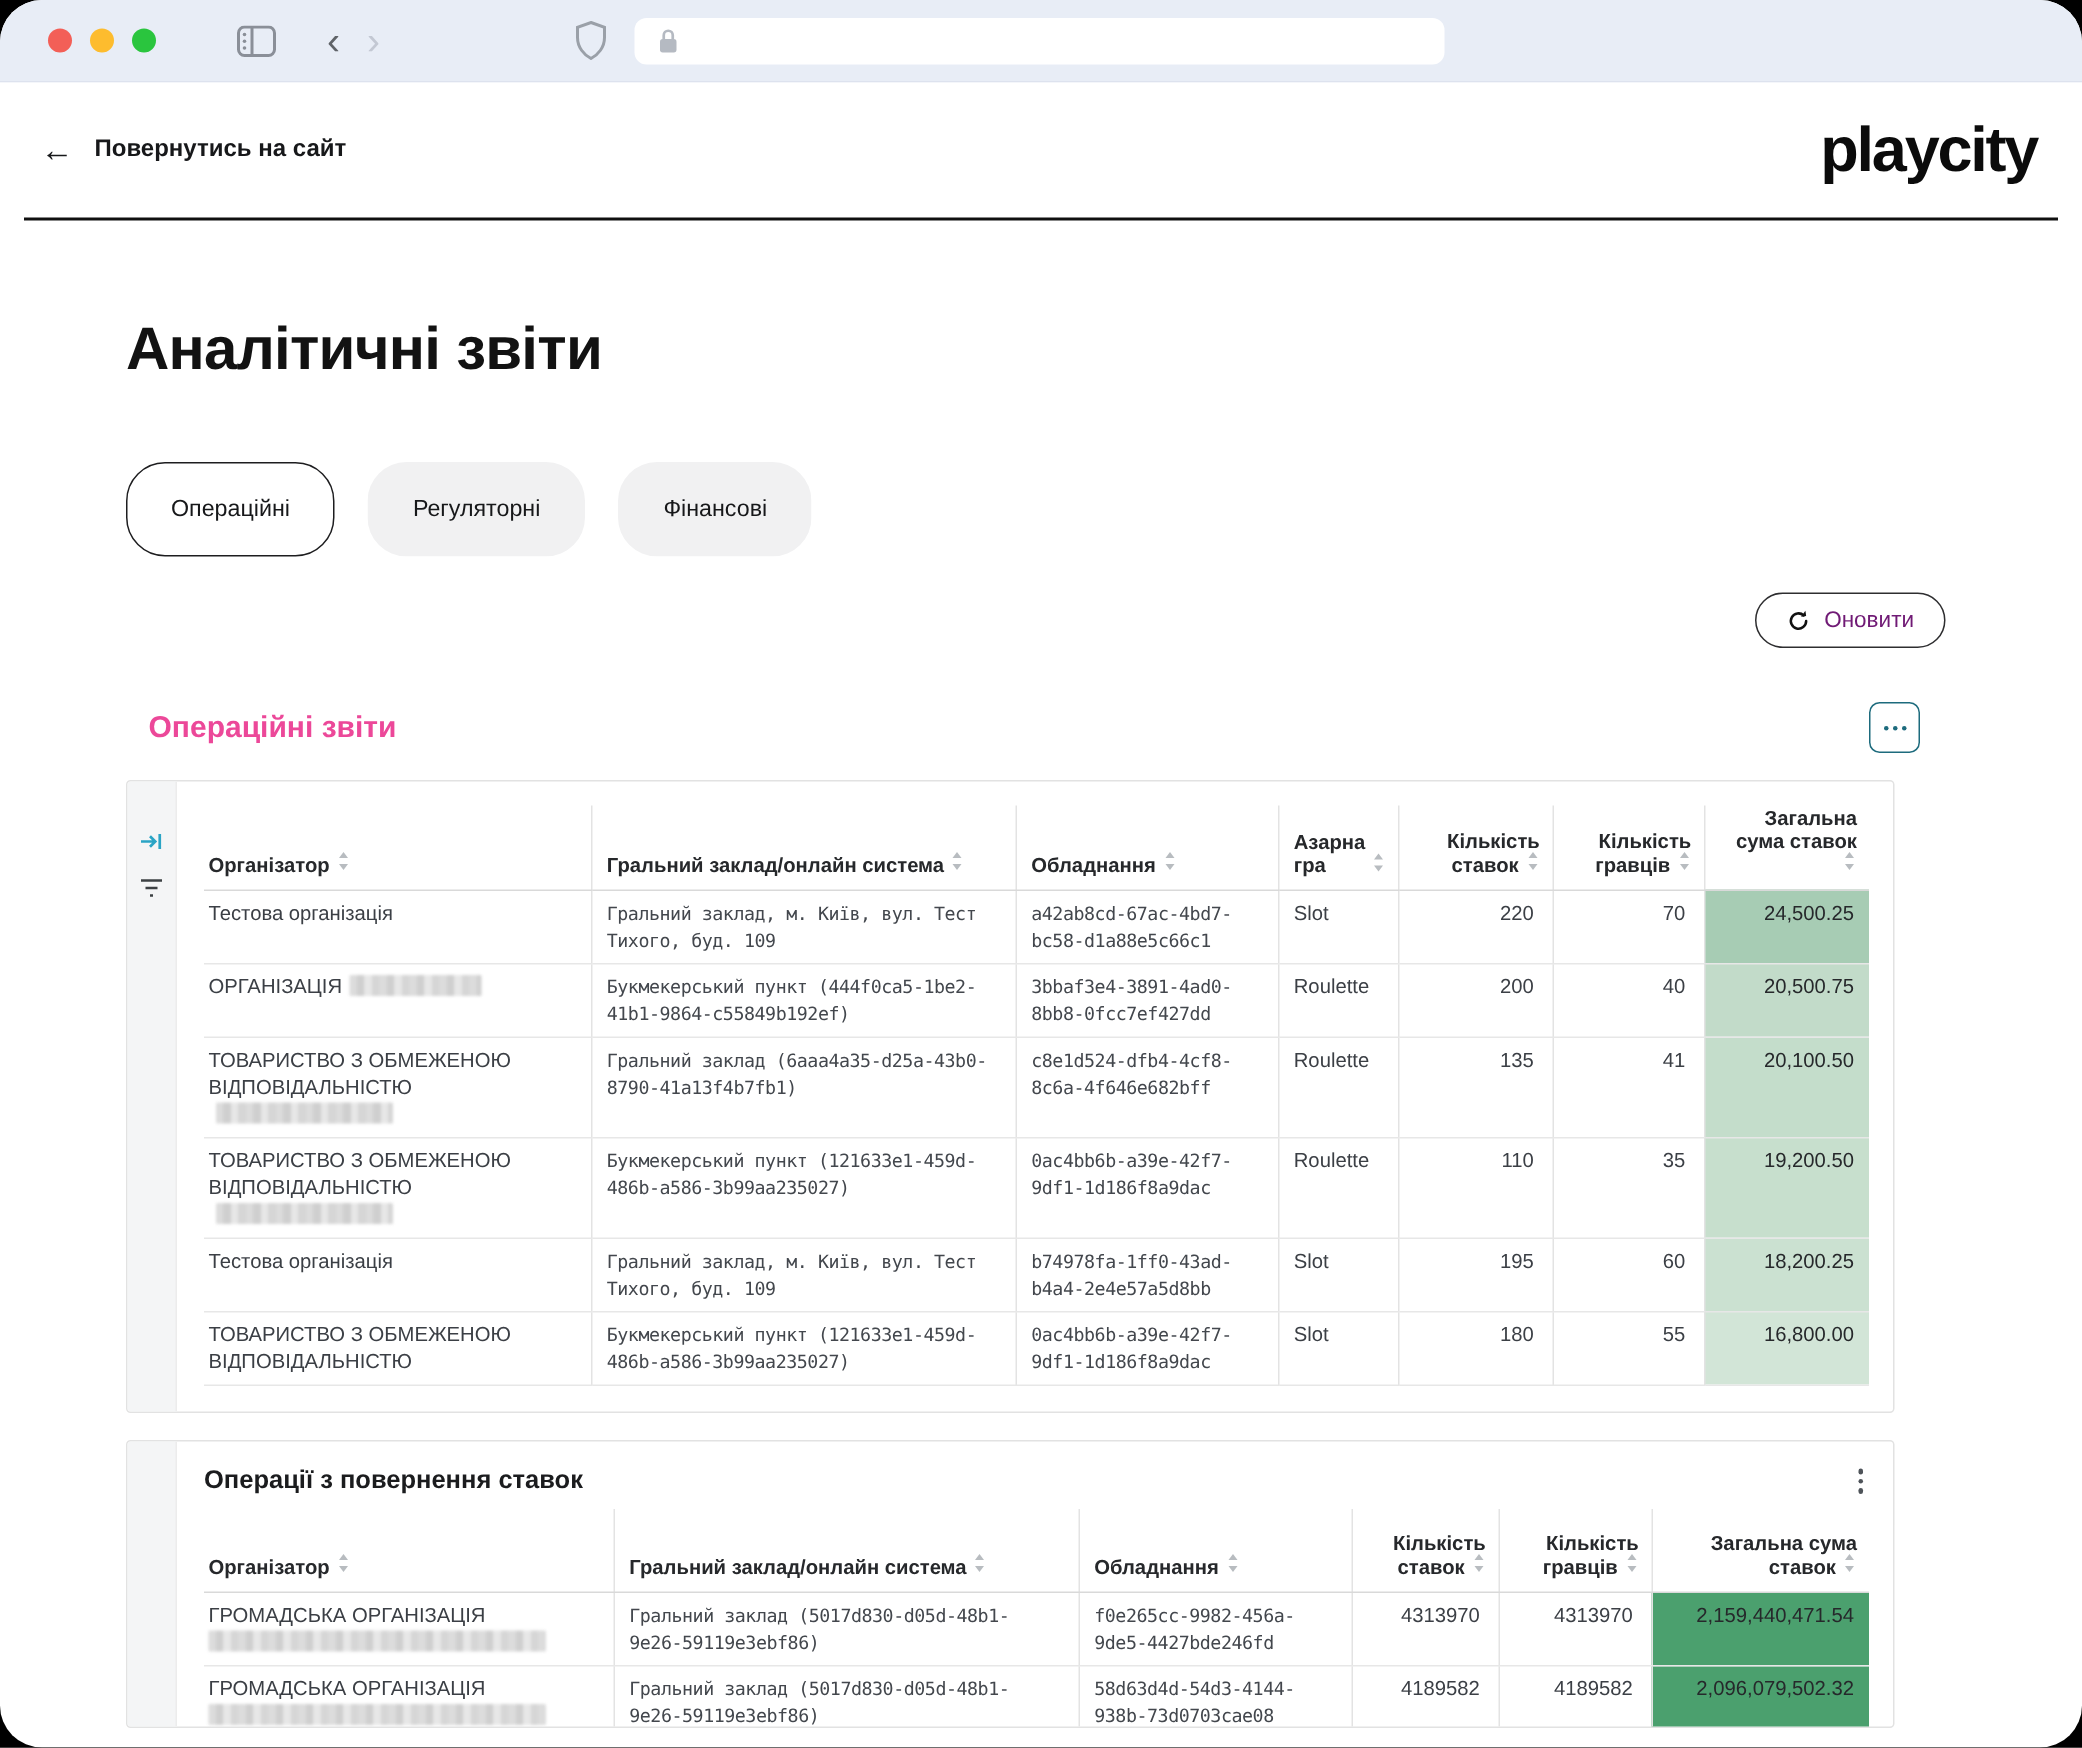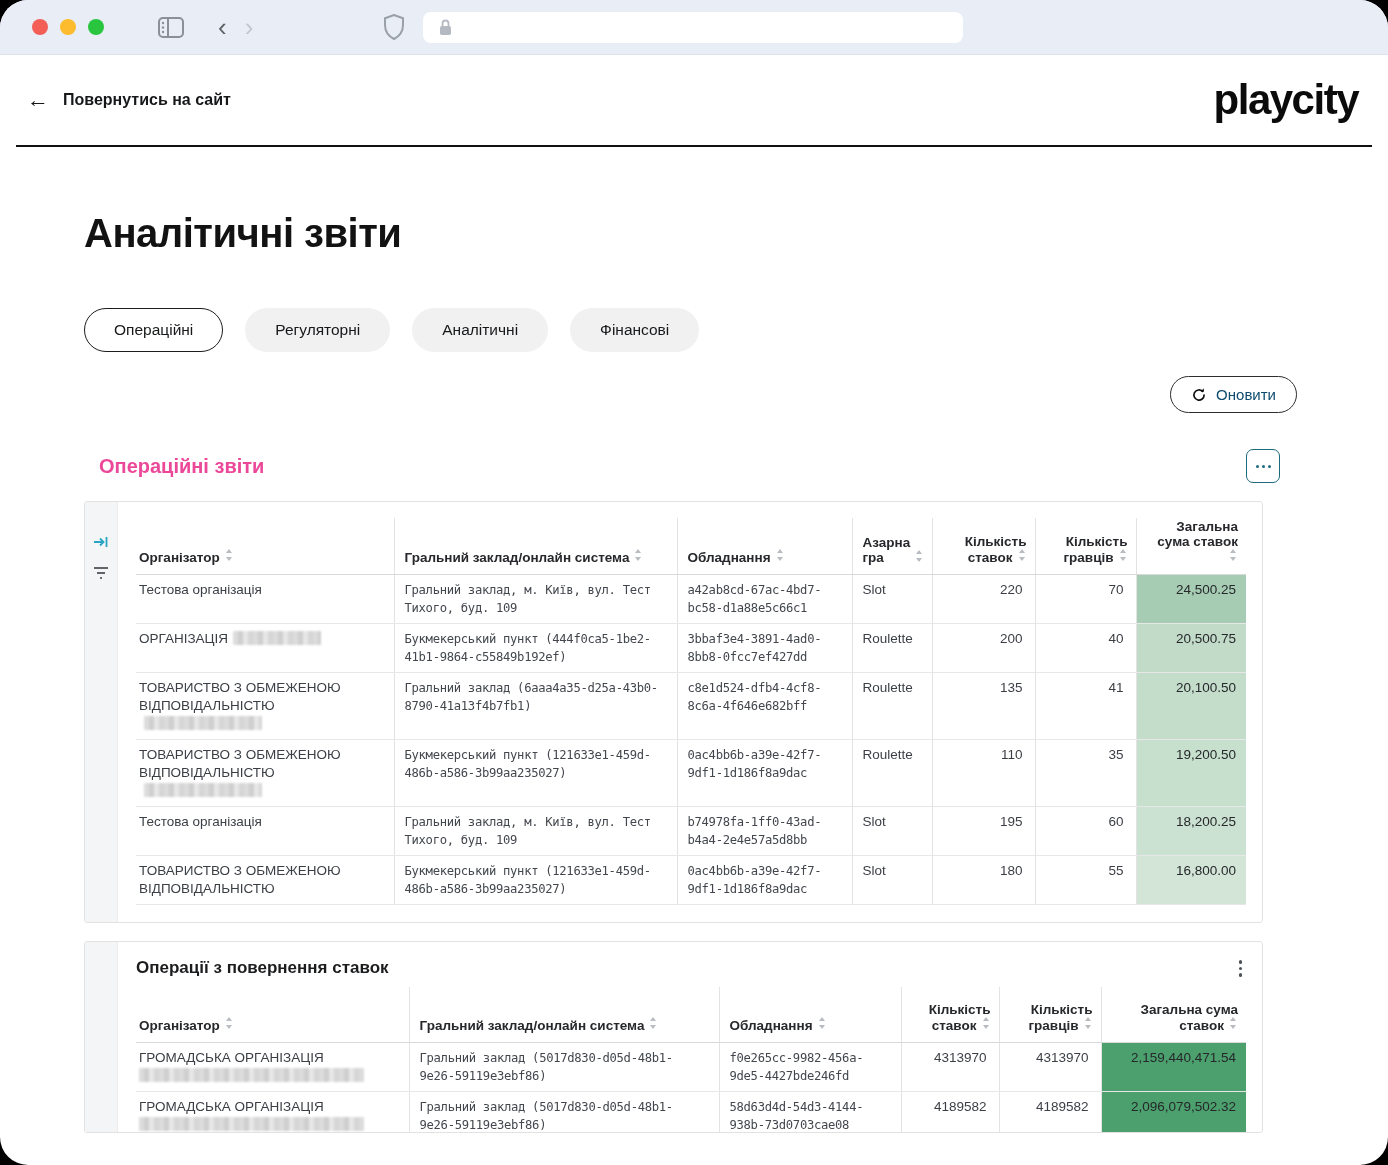--- a/index.html
+++ b/index.html
@@ -24,24 +24,24 @@
   .app-header { height:90px; display:flex; align-items:center; justify-content:space-between; padding:0 30px 0 27px; background:#fff; }
   .back-link { display:flex; align-items:center; gap:14px; font-size:16px; font-weight:600; color:#17181a; cursor:pointer; }
   .back-arrow { font-size:22px; line-height:1; font-weight:400; }
   .logo { font-size:42px; font-weight:800; letter-spacing:-1.5px; color:#0b0b0b; }
   .hr-black { margin:0 16px; border-bottom:2.5px solid #101010; }
 
   
   .main { padding:0 84px; }
   .page-title { margin-top:64px; font-size:40px; font-weight:600; color:#121212; letter-spacing:-0.5px; }
   .tabs { margin-top:52px; display:flex; gap:22px; }
-  .tab { height:44px; padding:0 29px; display:flex; align-items:center; border-radius:26px; font-size:15.5px; color:#17181a; background:#f1f1f2; border:1.5px solid transparent; cursor:pointer; }
+  .tab { height:63px; padding:0 29px; display:flex; align-items:center; border-radius:26px; font-size:15.5px; color:#17181a; background:#f1f1f2; border:1.5px solid transparent; cursor:pointer; }
   .tab.active { background:#fff; border-color:#1d1d1f; }
   .refresh-row { margin-top:24px; display:flex; justify-content:flex-end; padding-right:7px; }
-  .btn-refresh { height:37px; display:flex; align-items:center; gap:9px; padding:0 20px; border:1.5px solid #2e2e30; border-radius:20px; background:#fff; font-size:15px; font-weight:500; color:#0c4a6e; cursor:pointer; }
+  .btn-refresh { height:37px; display:flex; align-items:center; gap:9px; padding:0 20px; border:1.5px solid #2e2e30; border-radius:20px; background:#fff; font-size:15px; font-weight:500; color:#701a75; cursor:pointer; }
   .section-row { margin-top:36px; display:flex; align-items:center; justify-content:space-between; padding-left:15px; padding-right:24px; }
   .section-title { font-size:20px; font-weight:700; color:#ec4899; }
   .btn-more { width:34px; height:34px; border-radius:7px; border:1.5px solid #1d6b7d; background:#fff; display:flex; align-items:center; justify-content:center; gap:3px; cursor:pointer; }
   .btn-more i { width:3px; height:3px; border-radius:50%; background:#1d6b7d; }
 
   
   .card { margin-top:18px; width:1179px; border:1px solid #e2e2e2; border-radius:3px; background:#fff; display:flex; overflow:hidden; }
   .card-1 { height:422px; }
   .card-2 { height:192px; }
   .strip { width:33px; background:#f4f5f6; border-right:1px solid #ececec; flex:none; display:flex; flex-direction:column; align-items:center; padding-top:32px; gap:16px; }
@@ -117,21 +117,20 @@
     <div class="logo">playcity</div>
   </div>
   <div class="hr-black"></div>
 
   <div class="main">
     <h1 class="page-title">Аналітичні звіти</h1>
 
     <div class="tabs">
       <div class="tab active">Операційні</div>
       <div class="tab">Регуляторні</div>
-      <div class="tab">Аналітичні</div>
       <div class="tab">Фінансові</div>
     </div>
 
     <div class="refresh-row">
       <button class="btn-refresh">
         <svg width="16" height="16" viewBox="0 0 16 16">
             <path d="M13.1 8 A5.1 5.1 0 1 1 11.5 4.3" stroke="#111" stroke-width="1.7" fill="none" stroke-linecap="round"></path>
             <path d="M12.6 1.2 l.5 3.4 -3.4 .5 z" fill="#111"></path>
           </svg>
         <span>Оновити</span>

